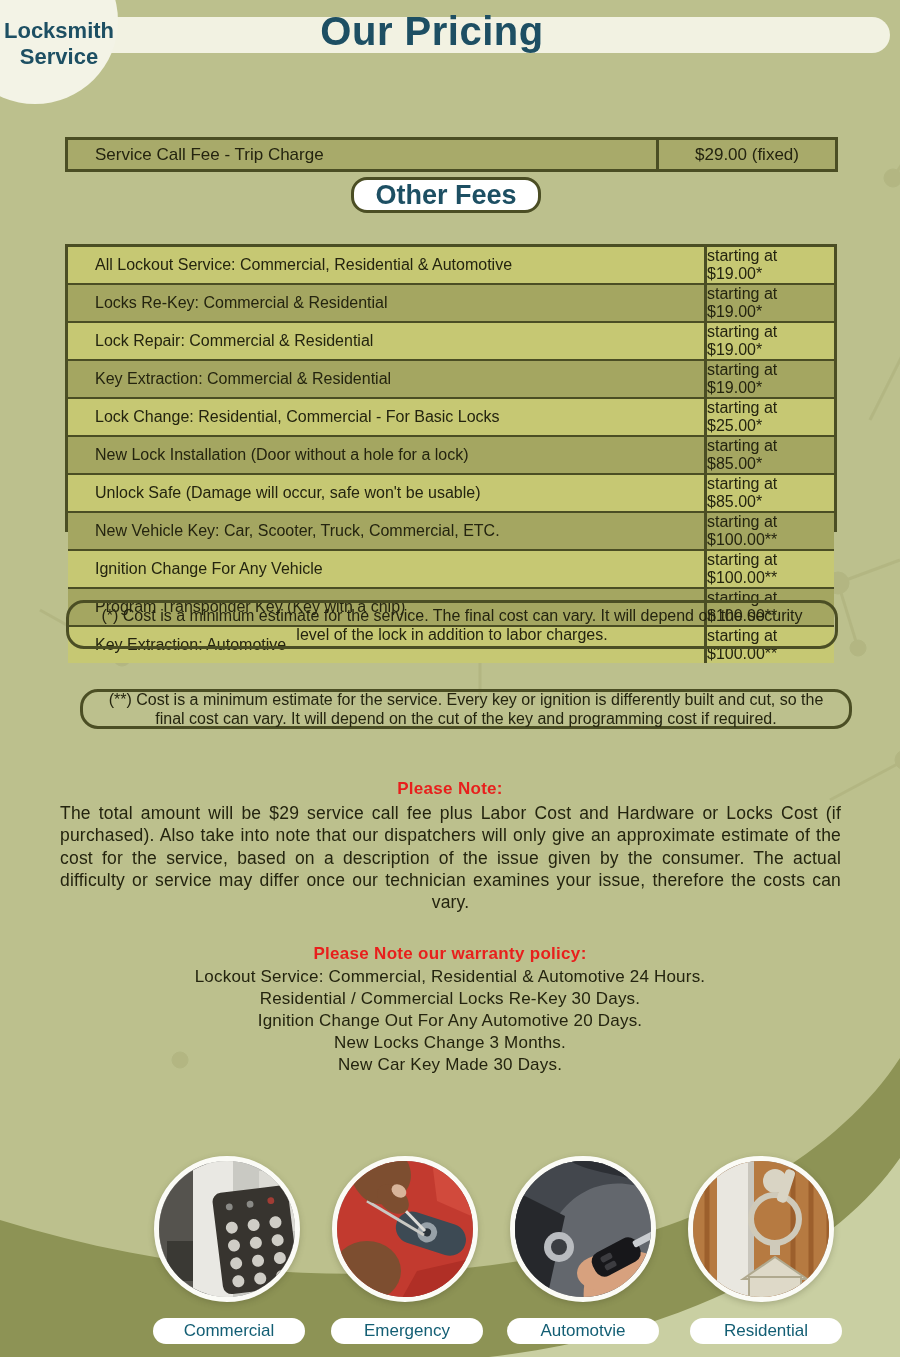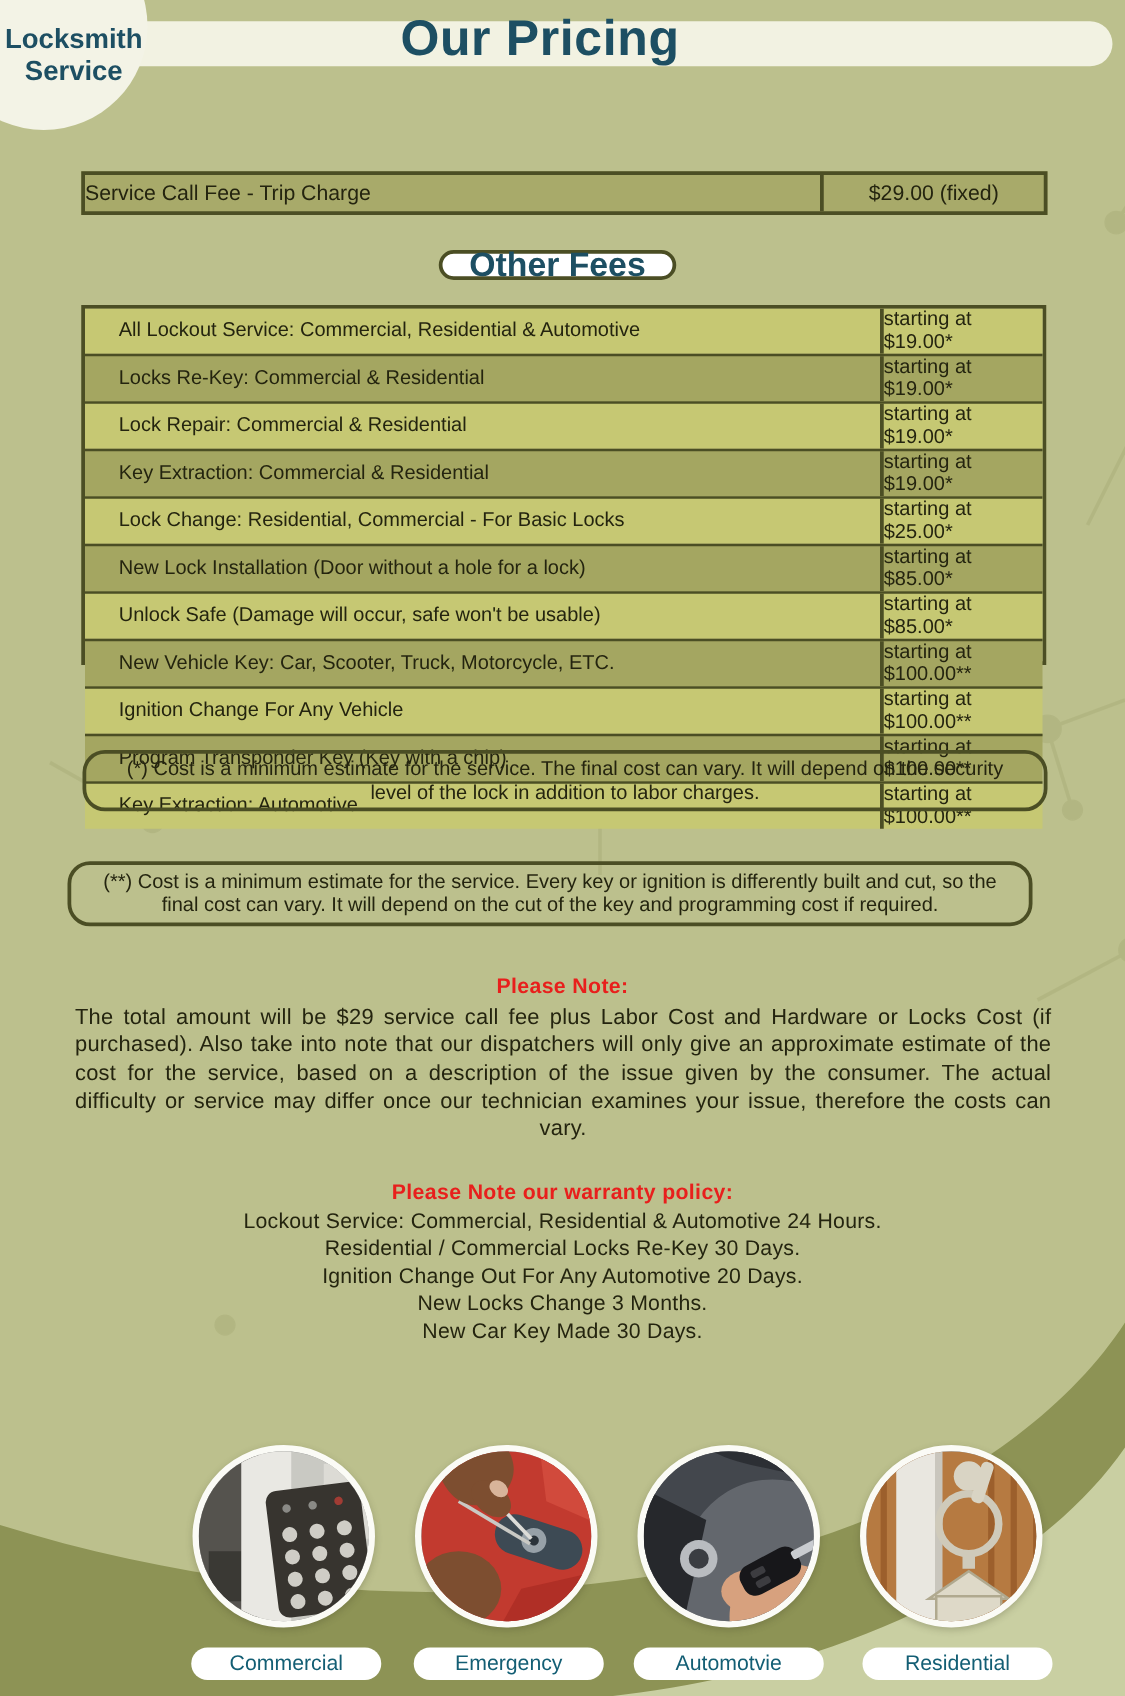--- a/index.html
+++ b/index.html
@@ -32,45 +32,45 @@
     font-size:40px;font-weight:bold;color:var(--accent);letter-spacing:.5px;}
   .brand-circle{left:-48px;top:-62px;width:166px;height:166px;border-radius:50%;
     background:#f3f3e6;}
   .brand-text{left:4px;top:18px;width:110px;text-align:center;
     font-size:22px;line-height:26px;font-weight:bold;color:var(--accent);}
   
   .pill{background:#fff;border:3px solid var(--table-border);border-radius:16px;
     display:flex;align-items:center;justify-content:center;
     font-size:27px;font-weight:bold;color:var(--accent);}
   .pill-basic{left:351px;top:89px;width:190px;height:35px;}
-  .pill-other{left:351px;top:200px;width:190px;height:24px;}
+  .pill-other{left:351px;top:177px;width:190px;height:36px;}
   
   .basic-table{left:65px;top:137px;width:773px;height:35px;
     border:3px solid var(--table-border);background:var(--row-basic);display:flex;}
   .basic-table .lbl{flex:0 0 588px;display:flex;align-items:center;
-    font-size:17px;color:var(--ink);}
+    padding-left:27px;font-size:17px;color:var(--ink);}
   .basic-table .prc{flex:1;border-left:3px solid var(--table-border);
     display:flex;align-items:center;justify-content:center;font-size:17px;color:var(--ink);}
   
   .fees-table{left:65px;top:244px;width:772px;height:288px;
     border:3px solid var(--table-border);display:flex;flex-direction:column;}
   .fee-row{flex:1;display:flex;gap:48px;}
   .fee-row + .fee-row{border-top:2px solid var(--table-border);}
   .fee-row.light{background:var(--row-light);}
   .fee-row.dark{background:var(--row-dark);}
   .fee-label{flex:0 0 588px;display:flex;align-items:center;
     padding-left:27px;font-size:16px;color:var(--ink);}
   .fee-price{flex:1;border-left:3px solid var(--table-border);
     display:flex;align-items:center;justify-content:center;font-size:16px;color:var(--ink);}
   
   .note-box{border:3px solid var(--table-border);border-radius:18px;
     display:flex;align-items:center;justify-content:center;text-align:center;
     font-size:16px;line-height:19px;color:var(--ink);padding:2px 14px;}
   .note-1{left:66px;top:600px;width:772px;height:49px;}
-  .note-2{left:54px;top:689px;width:772px;height:52px;}
+  .note-2{left:80px;top:689px;width:772px;height:40px;}
   
   .red-heading{width:100%;text-align:center;font-size:17px;font-weight:bold;
     color:var(--note-red);letter-spacing:.3px;}
   .pn-heading{left:0;top:779px;}
   .pn-body{left:60px;top:802px;width:781px;font-size:17.5px;line-height:22.3px;
     color:var(--ink);text-align:justify;text-align-last:center;letter-spacing:.2px;}
   .wr-heading{left:0;top:944px;}
   .wr-list{left:0;top:966px;width:900px;text-align:center;
     font-size:17px;line-height:22px;color:var(--ink);letter-spacing:.2px;}
   .service-circle{position:absolute;width:146px;height:146px;border-radius:50%;
@@ -156,21 +156,21 @@
     </div>
     <div class="fee-row dark">
       <div class="fee-label">New Lock Installation (Door without a hole for a lock)</div>
       <div class="fee-price">starting at $85.00*</div>
     </div>
     <div class="fee-row light">
       <div class="fee-label">Unlock Safe (Damage will occur, safe won't be usable)</div>
       <div class="fee-price">starting at $85.00*</div>
     </div>
     <div class="fee-row dark">
-      <div class="fee-label">New Vehicle Key: Car, Scooter, Truck, Motorcycle, ETC.</div>
+      <div class="fee-label">New Vehicle Key: Car, Scooter, Truck, Commercial, ETC.</div>
       <div class="fee-price">starting at $100.00**</div>
     </div>
     <div class="fee-row light">
       <div class="fee-label">Ignition Change For Any Vehicle</div>
       <div class="fee-price">starting at $100.00**</div>
     </div>
     <div class="fee-row dark">
       <div class="fee-label">Program Transponder Key (Key with a chip)</div>
       <div class="fee-price">starting at $100.00**</div>
     </div>

